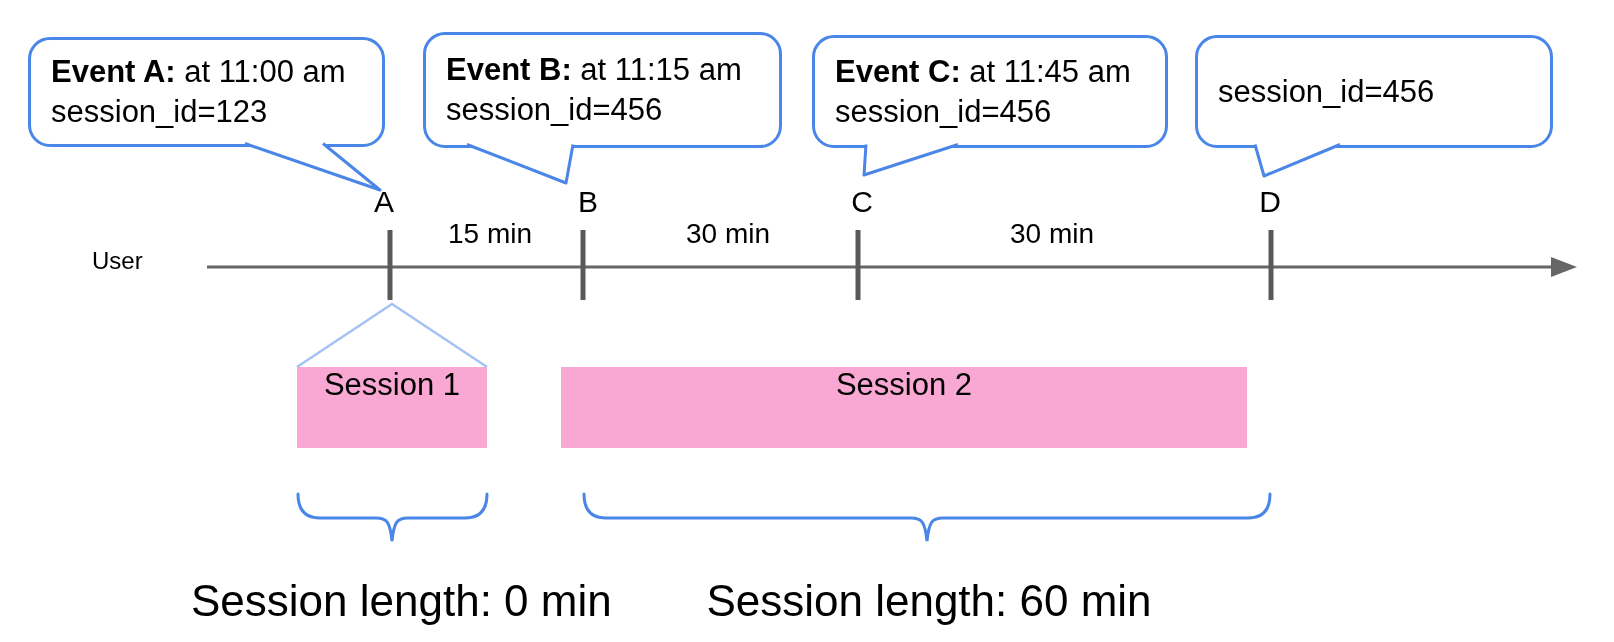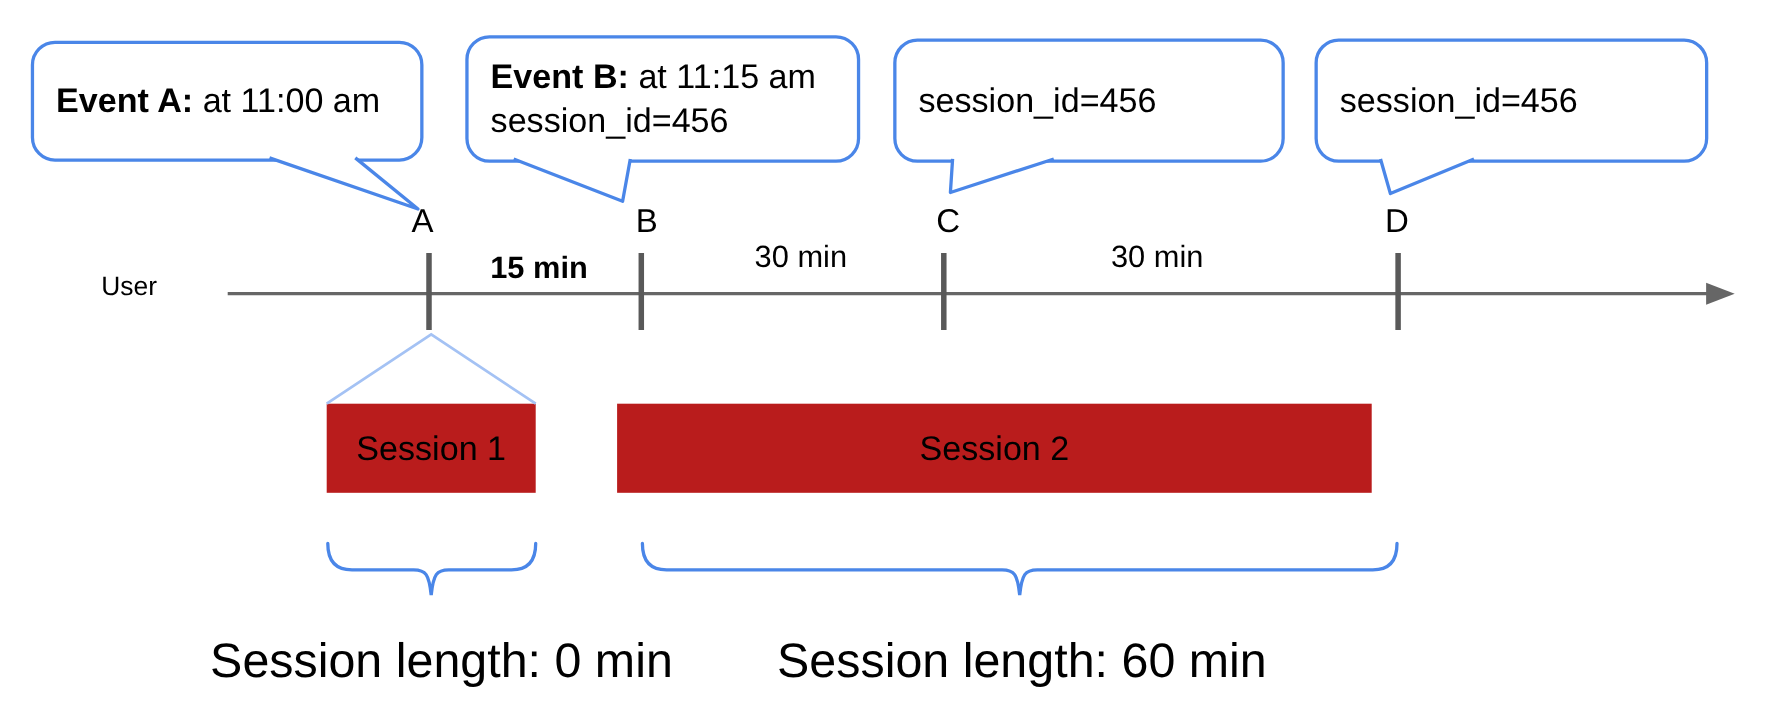--- a/index.html
+++ b/index.html
@@ -29,42 +29,44 @@
   .bubble .b{font-weight:bold;}
   .lbl{position:absolute;white-space:nowrap;}
   .center{text-align:center;}
   .marker{font-size:30px;}
   .interval{font-size:28px;}
   .user{font-size:24px;}
   .events{font-size:30px;}
   .bar{
     position:absolute;
     top:367px;height:81px;
-    background:#b91c1c;
-    display:flex;align-items:center;justify-content:center;
+    background:#f9a8d4;
+    display:flex;justify-content:center;
     font-size:31px;
   }
   .slen{font-size:44px;top:576px;height:40px;}
   svg.overlay{position:absolute;left:0;top:0;pointer-events:none;}
 </style>
 </head>
 <body>
 
 <div class="canvas">
 
   <div class="bubble" style="left:28px;top:37px;width:357px;height:110px;">
     <div><span class="b">Event A:</span><span> at 11:00 am</span></div>
+    <div>session_id=123</div>
   </div>
 
   <div class="bubble" style="left:423px;top:32px;width:359px;height:116px;">
     <div><span class="b">Event B:</span><span> at 11:15 am</span></div>
     <div>session_id=456</div>
   </div>
 
   <div class="bubble" style="left:812px;top:35px;width:356px;height:113px;">
+    <div><span class="b">Event C:</span><span> at 11:45 am</span></div>
     <div>session_id=456</div>
   </div>
 
   <div class="bubble" style="left:1195px;top:35px;width:358px;height:113px;">
     <div>session_id=456</div>
   </div>
 
   <div class="bar" style="left:297px;width:190px;">
     <span>Session 1</span>
   </div>
@@ -94,20 +96,20 @@
     <path d="M584,494 C584,508 590,518 606,518 L911,518 C922,518 925,522 927,541 C929,522 932,518 943,518 L1248,518 C1264,518 1270,508 1270,494" fill="none" stroke="#4a86e8" stroke-width="3" stroke-linecap="round"></path>
   </svg>
 
   <div class="lbl user" style="left:92px;top:247px;width:90px;">User</div>
 
   <div class="lbl marker center" style="left:354px;top:185px;width:60px;">A</div>
   <div class="lbl marker center" style="left:558px;top:185px;width:60px;">B</div>
   <div class="lbl marker center" style="left:832px;top:185px;width:60px;">C</div>
   <div class="lbl marker center" style="left:1240px;top:185px;width:60px;">D</div>
 
-  <div class="lbl interval center" style="left:430px;top:228px;width:120px;font-weight:bold;">15 min</div>
+  <div class="lbl interval center" style="left:430px;top:218px;width:120px;">15 min</div>
   <div class="lbl interval center" style="left:668px;top:218px;width:120px;">30 min</div>
   <div class="lbl interval center" style="left:992px;top:218px;width:120px;">30 min</div>
 
   <div class="lbl slen center" style="left:191px;width:400px;">Session length: 0 min</div>
   <div class="lbl slen center" style="left:679px;width:500px;">Session length: 60 min</div>
 
 </div>
 
 </body></html>

